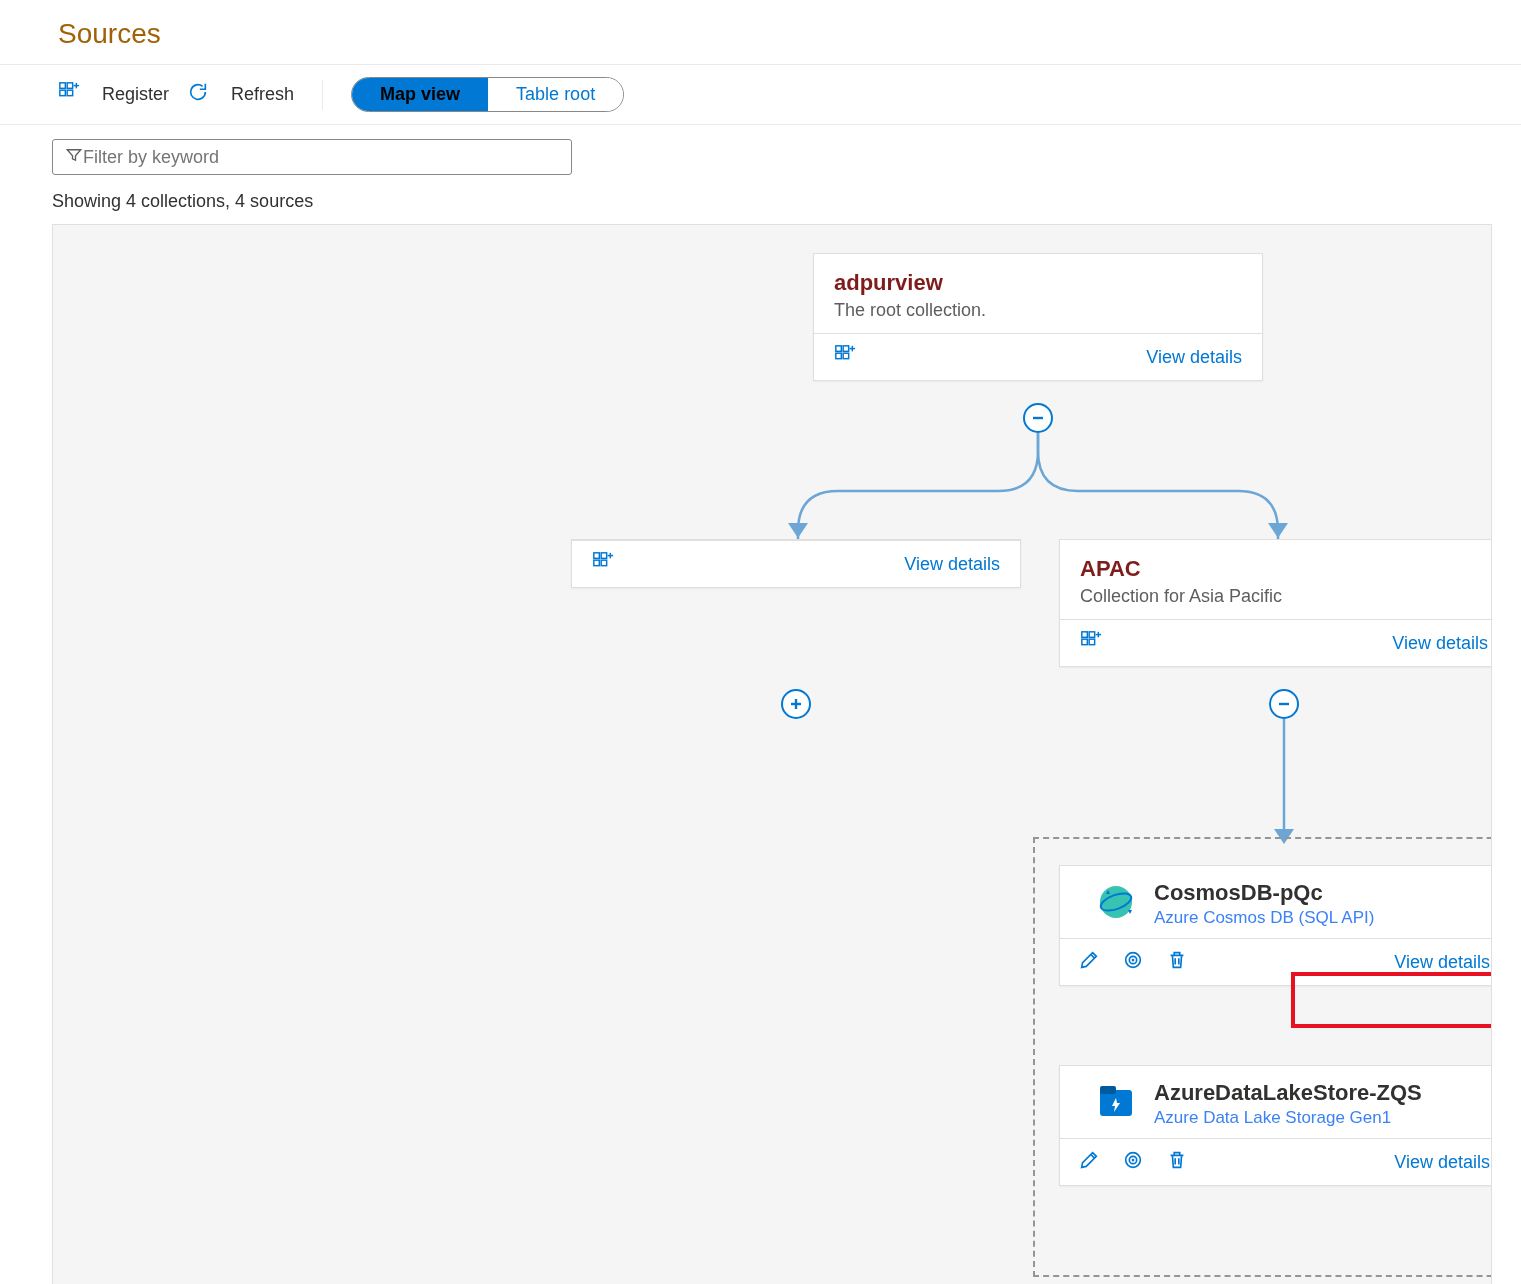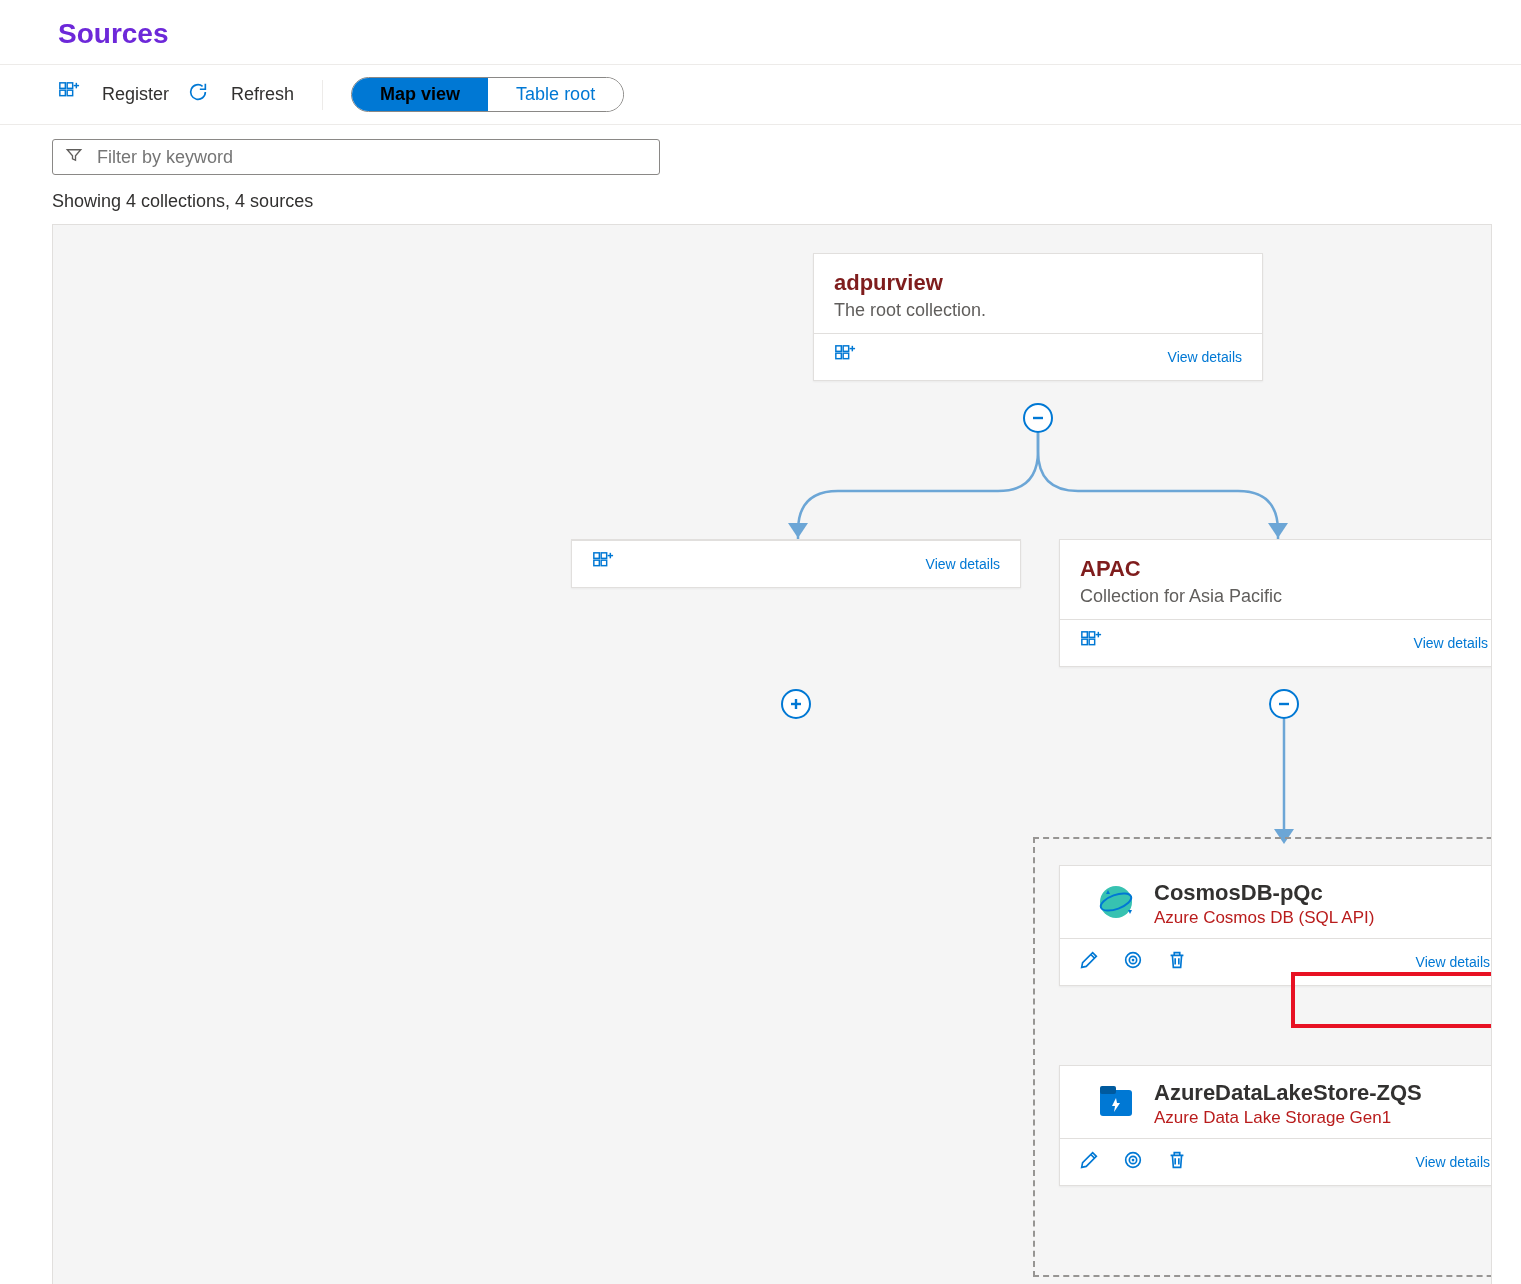--- a/index.html
+++ b/index.html
@@ -1,54 +1,54 @@
 <!DOCTYPE html>
 <html><head>
 <meta charset="utf-8">
 <style>
 * { box-sizing: border-box; margin: 0; padding: 0; }
 body { font-family: "Segoe UI", -apple-system, sans-serif; background: #fff; color: #323130; }
 
 .page { padding: 0; width: 1521px; }
 
 .header { padding: 18px 0 14px 58px; }
-.page-title { font-size: 28px; font-weight: 700; color: #6d28d9; }
+.page-title { font-size: 28px; font-weight: 400; color: #a16207; }
 
 .toolbar { display: flex; align-items: center; padding: 12px 0 12px 58px; border-top: 1px solid #edebe9; border-bottom: 1px solid #edebe9; gap: 18px; }
 .tb-btn { display: flex; align-items: center; gap: 22px; font-size: 18px; color: #323130; cursor: pointer; background: none; border: none; }
 .tb-btn .ico { color: #0078d4; }
 .tb-sep { width: 1px; height: 30px; background: #edebe9; margin: 0 10px; }
 
 .view-switch { display: flex; border: 1px solid #8a8886; border-radius: 20px; overflow: hidden; }
 .view-tab { padding: 6px 28px; font-size: 18px; background: #fff; color: #0078d4; border: none; cursor: pointer; }
 .view-tab.active { background: #0078d4; color: #000000; font-weight: 600; }
 
 .filter-row { padding: 14px 0 8px 52px; }
-.filter-box { display: flex; align-items: center; border: 1px solid #8a8886; border-radius: 3px; padding: 6px 12px; width: 608px; gap: 14px; }
+.filter-box { display: flex; align-items: center; border: 1px solid #8a8886; border-radius: 3px; padding: 6px 12px; width: 520px; }
 .filter-box input { border: none; outline: none; font-size: 18px; flex: 1; color: #323130; }
 .filter-box .ico { color: #605e5c; }
 
 .status-row { padding: 8px 0 12px 52px; font-size: 18px; color: #323130; }
 
 .canvas { margin: 0 0 0 52px; background: #f5f5f5; border: 1px solid #e1dfdd; position: relative; height: 1065px; width: 1440px; overflow: hidden; }
 
 .card { position: absolute; background: #fff; border: 1px solid #e1dfdd; box-shadow: 0 1px 2px rgba(0,0,0,0.05); }
 .card-body { padding: 16px 20px 12px 20px; }
 .card-title { font-size: 22px; font-weight: 600; color: #7f1d1d; margin-bottom: 4px; }
 .card-sub { font-size: 18px; color: #605e5c; }
 .card-foot { border-top: 1px solid #e1dfdd; padding: 10px 20px; display: flex; align-items: center; justify-content: space-between; }
 .icons-left { display: flex; gap: 22px; }
 .icons-left .ico { color: #0078d4; cursor: pointer; }
-.view-link { color: #0078d4; font-size: 14px; cursor: pointer; }
+.view-link { color: #0078d4; font-size: 18px; cursor: pointer; }
 
 .src-card { position: absolute; background: #fff; border: 1px solid #e1dfdd; box-shadow: 0 1px 2px rgba(0,0,0,0.05); }
 .src-body { padding: 14px 18px 10px 18px; display: flex; gap: 16px; align-items: flex-start; margin-left: 16px; }
 .src-icon { width: 44px; height: 44px; flex-shrink: 0; }
 .src-title { font-size: 22px; font-weight: 600; color: #323130; }
-.src-sub { font-size: 17px; color: #b91c1c; margin-top: 2px; }
+.src-sub { font-size: 17px; color: #3b82f6; margin-top: 2px; }
 .src-foot { border-top: 1px solid #e1dfdd; padding: 10px 18px; display: flex; align-items: center; justify-content: space-between; }
 
 .highlight-box { position: absolute; border: 4px solid #e81123; pointer-events: none; }
 
 .dashed-group { position: absolute; border: 2px dashed #979593; }
 
 .node-badge { position: absolute; width: 30px; height: 30px; border: 2px solid #0078d4; border-radius: 50%; background: #fff; display: flex; align-items: center; justify-content: center; color: #0078d4; font-size: 20px; font-weight: 700; cursor: pointer; z-index: 10; }
 
 svg.connector { position: absolute; overflow: visible; pointer-events: none; }
 .conn-path { fill: none; stroke: #6ca6d6; stroke-width: 2.5; }

